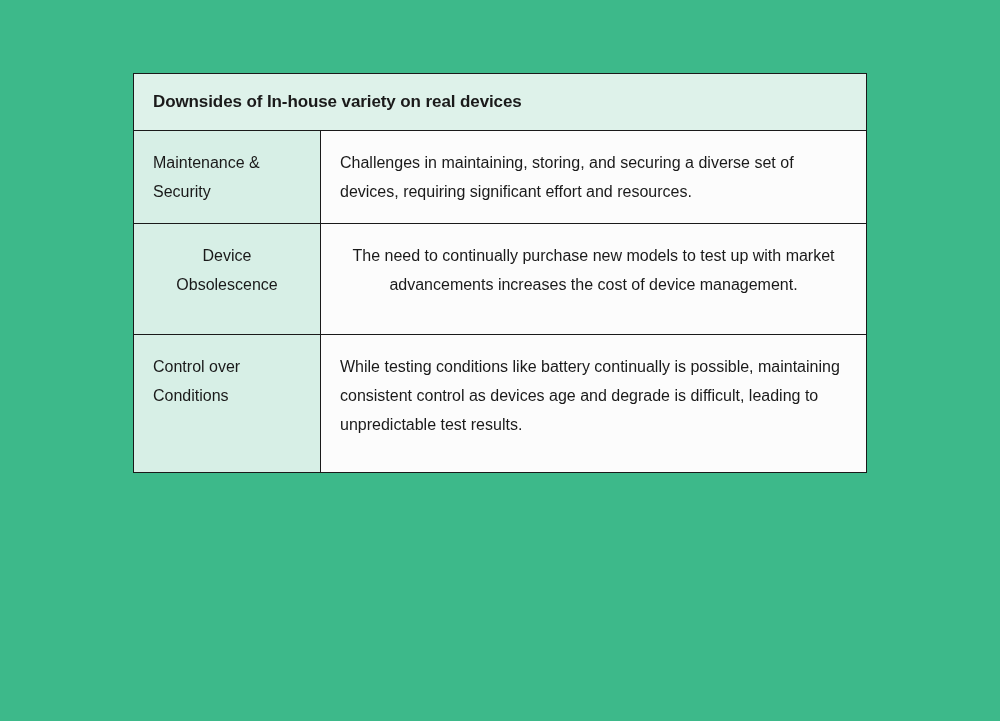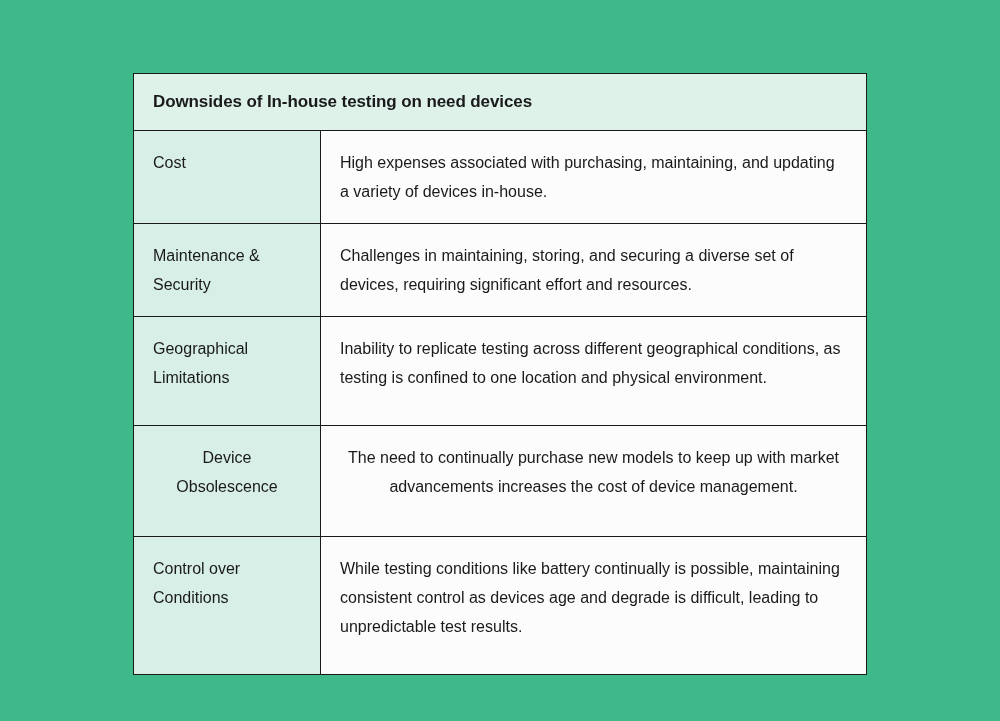--- a/index.html
+++ b/index.html
@@ -78,39 +78,31 @@
 
 <div id="canvas">
   <div class="table-wrap">
     <table class="comparison">
       <colgroup>
         <col class="c-label">
         <col class="c-desc">
       </colgroup>
       <thead>
         <tr>
-          <th class="head-cell" colspan="2">Downsides of In-house testing on need devices</th>
+          <th class="head-cell" colspan="2">Downsides of In-house variety on real devices</th>
         </tr>
       </thead>
       <tbody>
-        <tr data-row="0">
-          <td class="label-cell">Cost</td>
-          <td class="desc-cell">High expenses associated with purchasing, maintaining, and updating a variety of devices in-house.</td>
-        </tr>
         <tr data-row="1">
           <td class="label-cell">Maintenance &amp; Security</td>
           <td class="desc-cell">Challenges in maintaining, storing, and securing a diverse set of devices, requiring significant effort and resources.</td>
         </tr>
-        <tr data-row="2">
-          <td class="label-cell">Geographical Limitations</td>
-          <td class="desc-cell">Inability to replicate testing across different geographical conditions, as testing is confined to one location and physical environment.</td>
-        </tr>
         <tr data-row="3">
           <td class="label-cell">Device Obsolescence</td>
-          <td class="desc-cell">The need to continually purchase new models to keep up with market advancements increases the cost of device management.</td>
+          <td class="desc-cell">The need to continually purchase new models to test up with market advancements increases the cost of device management.</td>
         </tr>
         <tr data-row="4">
           <td class="label-cell">Control over Conditions</td>
           <td class="desc-cell">While testing conditions like battery continually is possible, maintaining consistent control as devices age and degrade is difficult, leading to unpredictable test results.</td>
         </tr>
       </tbody>
     </table>
   </div>
 </div>
 

